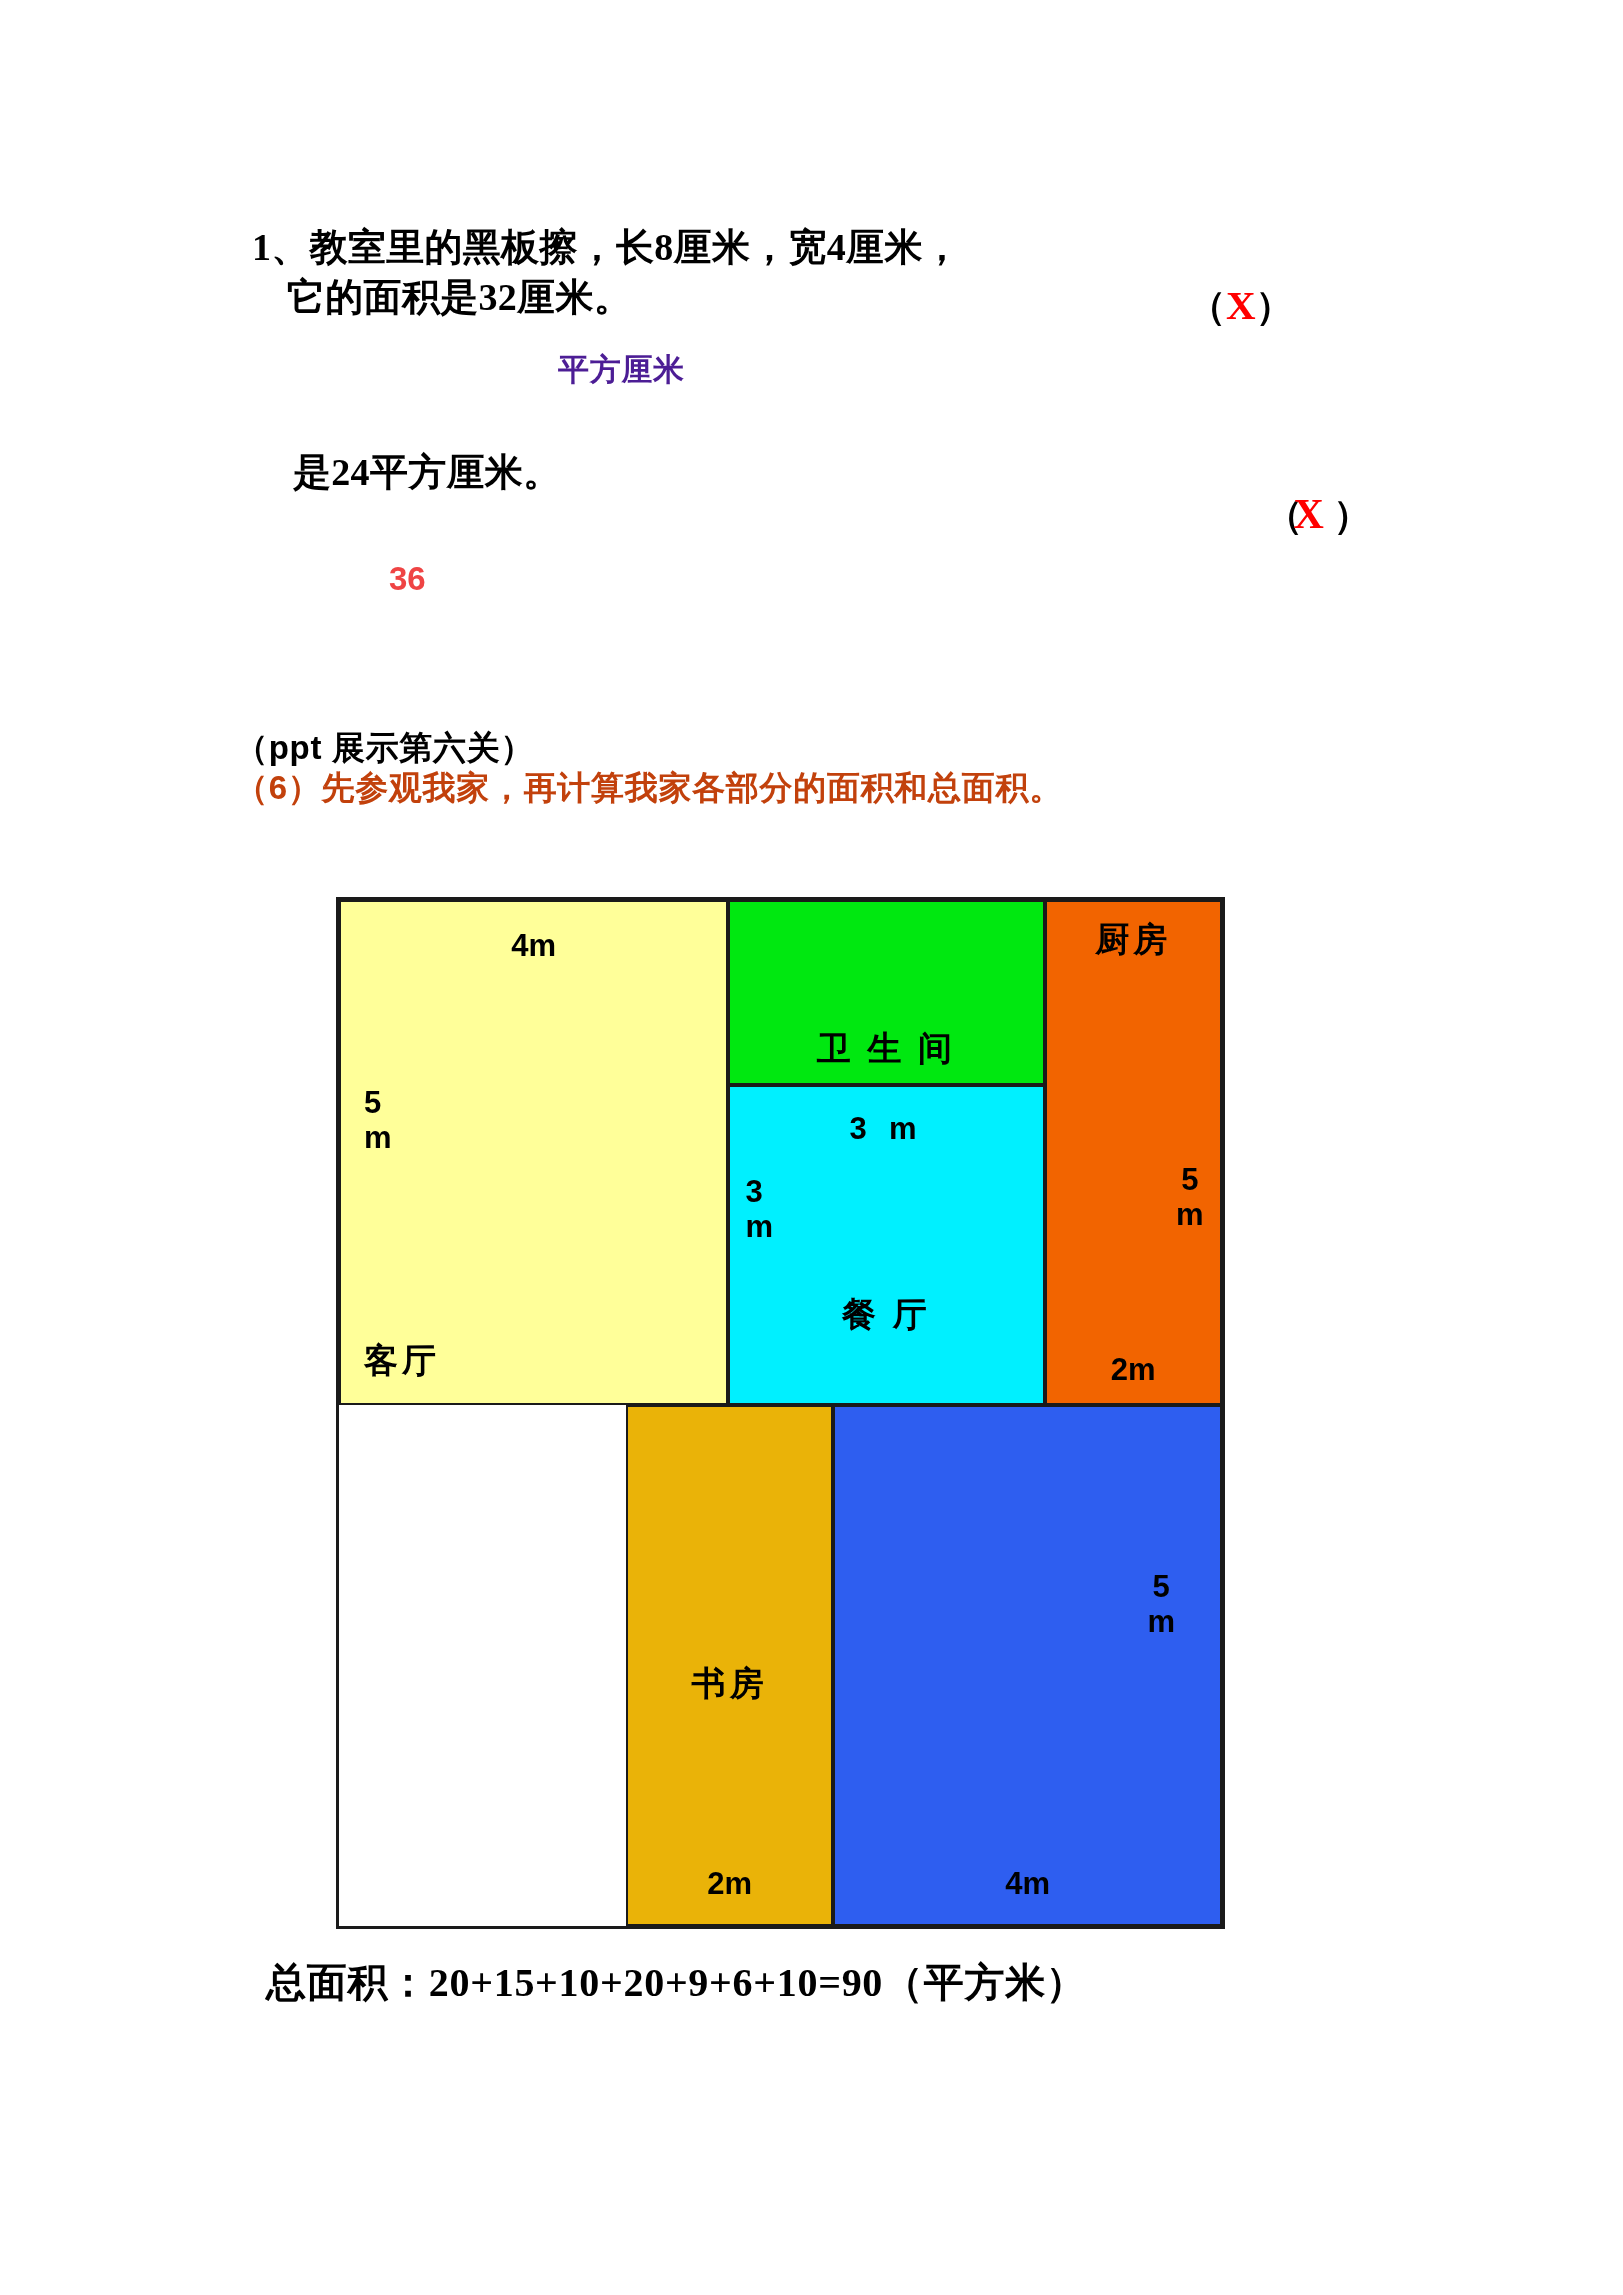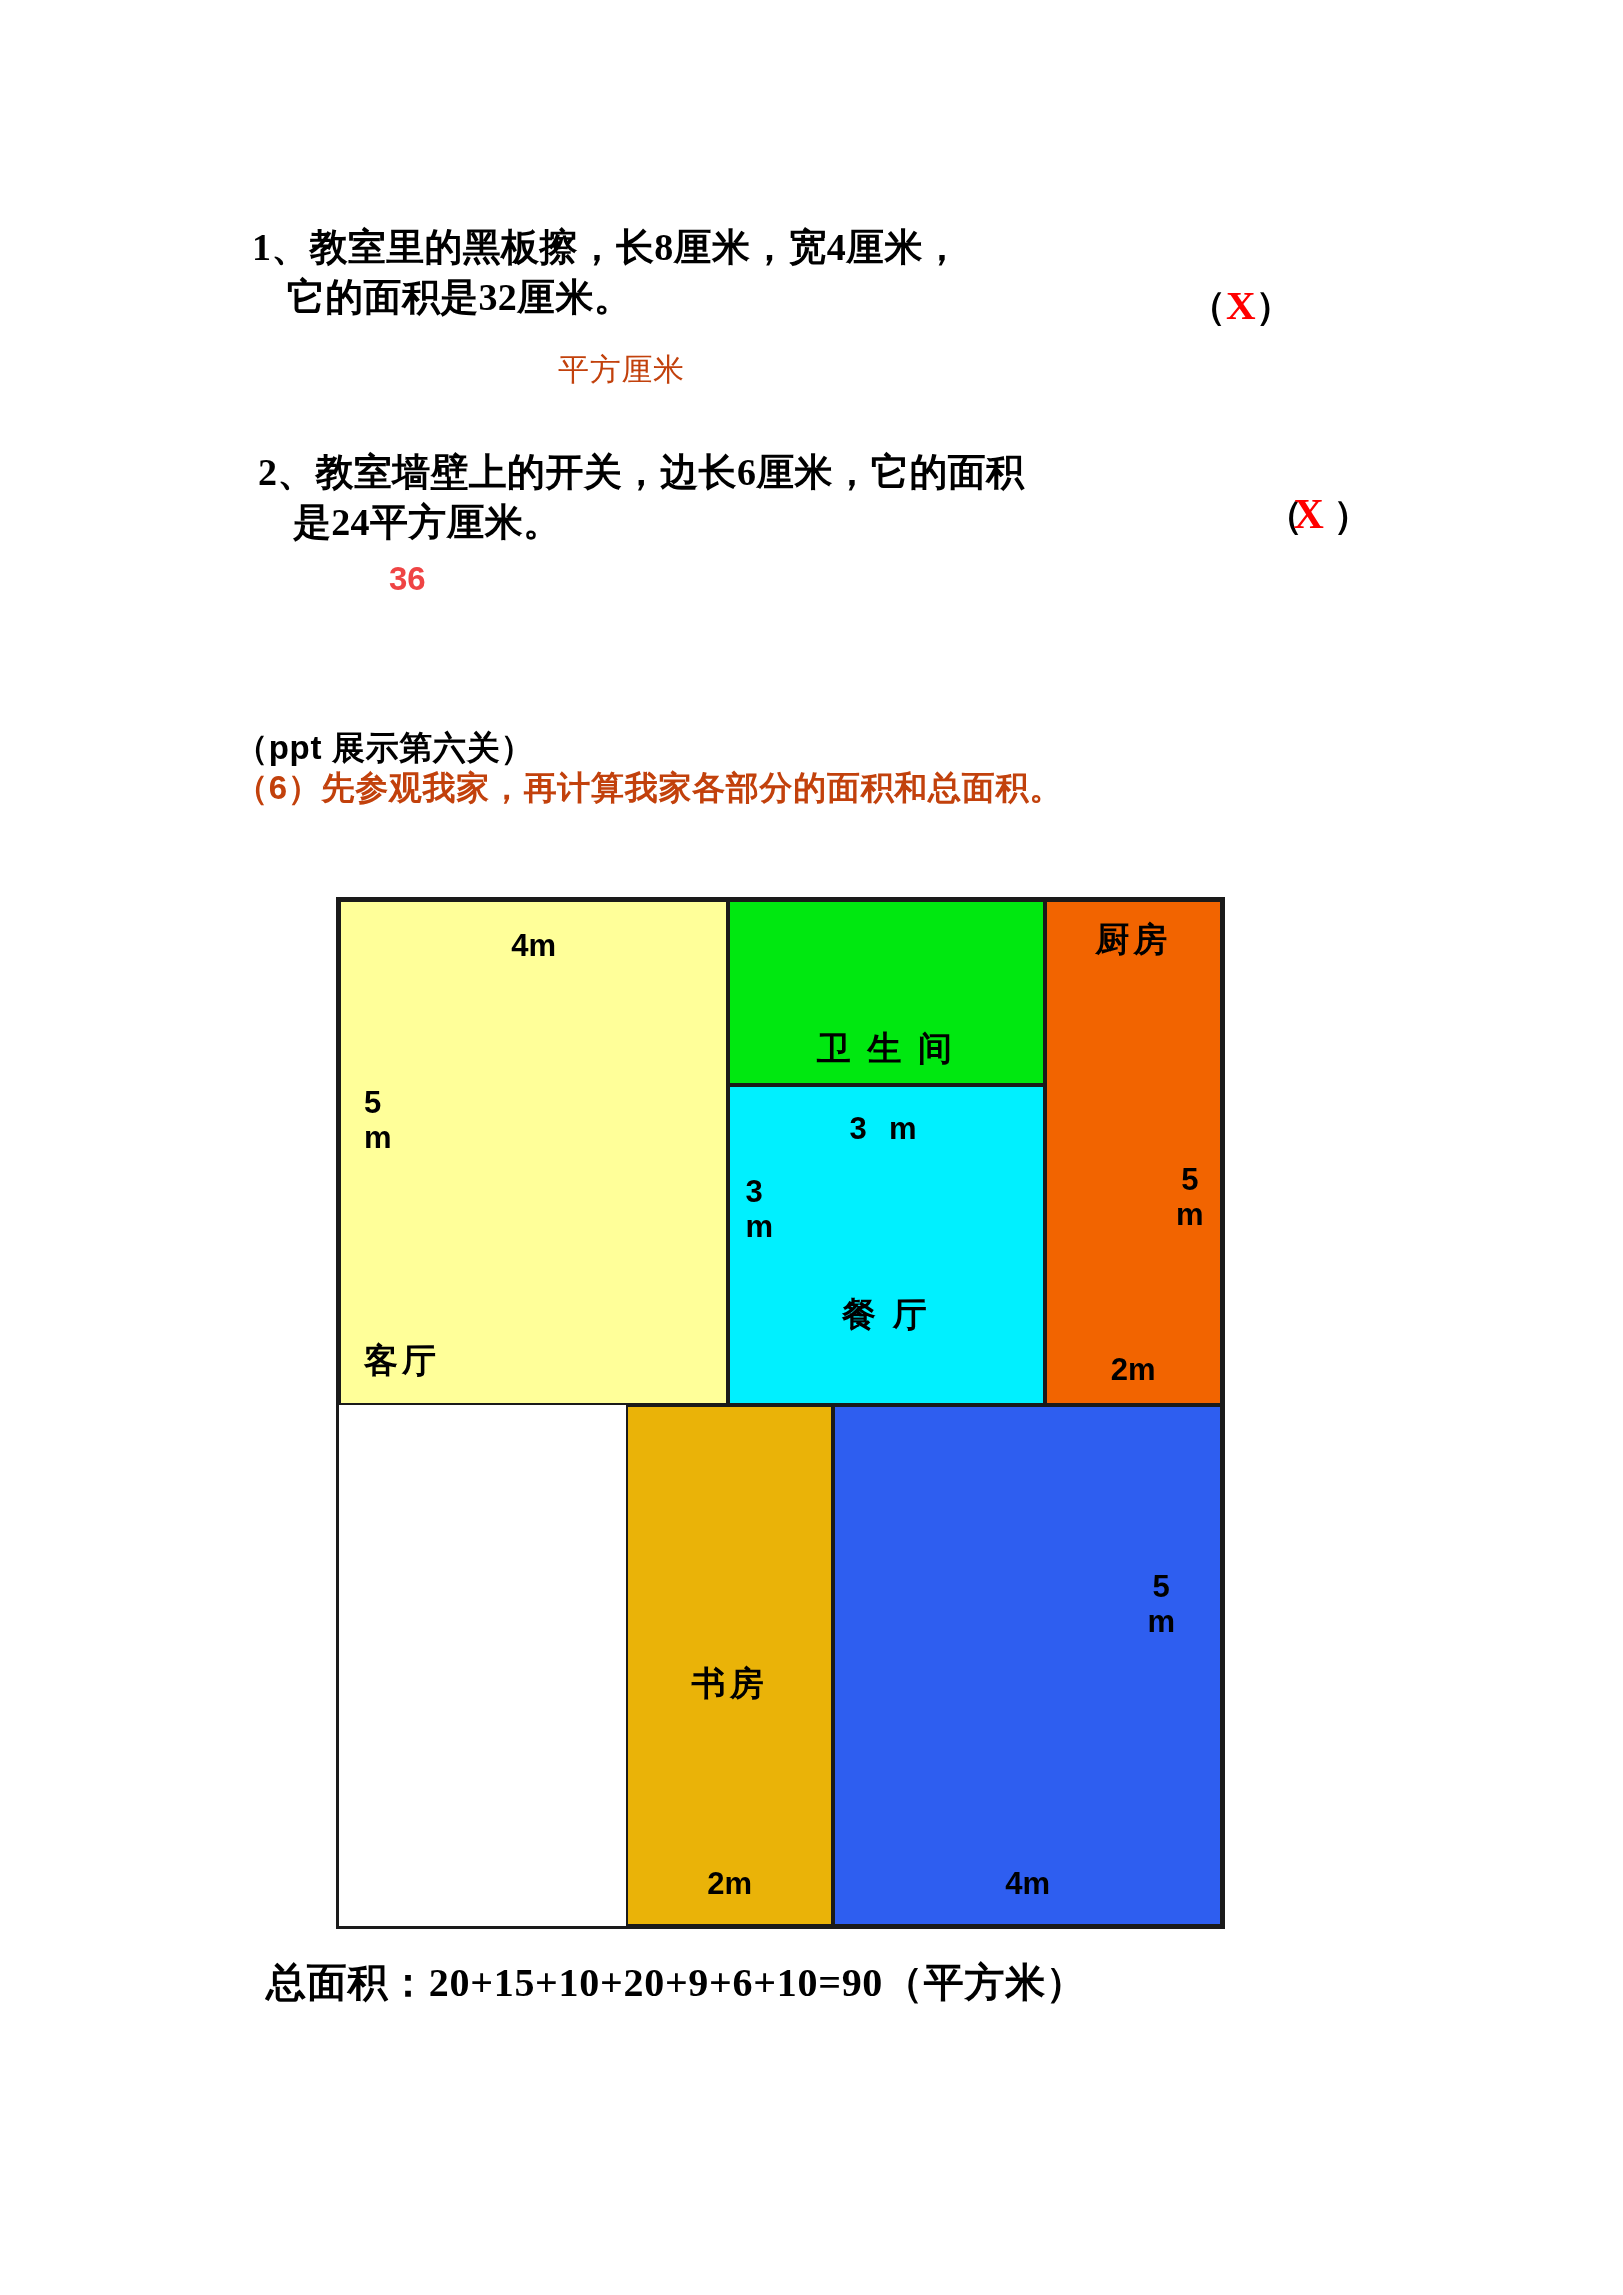--- a/index.html
+++ b/index.html
@@ -30,21 +30,21 @@
     position:absolute; left:1188px; top:281px;
     font-family:"Liberation Serif", serif;
     font-size:38px; font-weight:bold; color:#000000;
     white-space:pre;
   }
   #q1-mark .x { color:#ff0000; font-size:41px; font-weight:bold; }
 
   #q1-correction {
     position:absolute; left:558px; top:349px;
     font-family:"Liberation Serif", serif;
-    font-size:31px; font-weight:normal; color:#c2410c;
+    font-size:31px; font-weight:bold; color:#4c1d95;
     letter-spacing:0.7px;
   }
 
   #q2 { left:258px; top:447px; }
   #q2 .l1 { font-size:38px; line-height:50px; }
   #q2 .l2 { font-size:38px; line-height:50px; margin-left:35px; }
 
   #q2-mark {
     position:absolute; left:1265px; top:490px;
     font-family:"Liberation Serif", serif;
@@ -153,21 +153,20 @@
 <body>
 
 <div class="tf-block" id="q1">
   <div class="tf-line l1">1、教室里的黑板擦，长8厘米，宽4厘米，</div>
   <div class="tf-line l2">它的面积是32厘米。</div>
 </div>
 <div id="q1-mark"><span>（</span><span class="x">X</span><span>）</span></div>
 <div id="q1-correction">平方厘米</div>
 
 <div class="tf-block" id="q2">
-  <div class="tf-line l1">2、教室墙壁上的开关，边长6厘米，它的面积</div>
   <div class="tf-line l2">是24平方厘米。</div>
 </div>
 <div id="q2-mark"><span>（</span><span class="x">X</span><span>）</span></div>
 <div id="q2-correction">36</div>
 
 <div id="ppt-cue">（ppt 展示第六关）</div>
 <div id="task-heading">（6）先参观我家，再计算我家各部分的面积和总面积。</div>
 
 <div id="floorplan">
 

